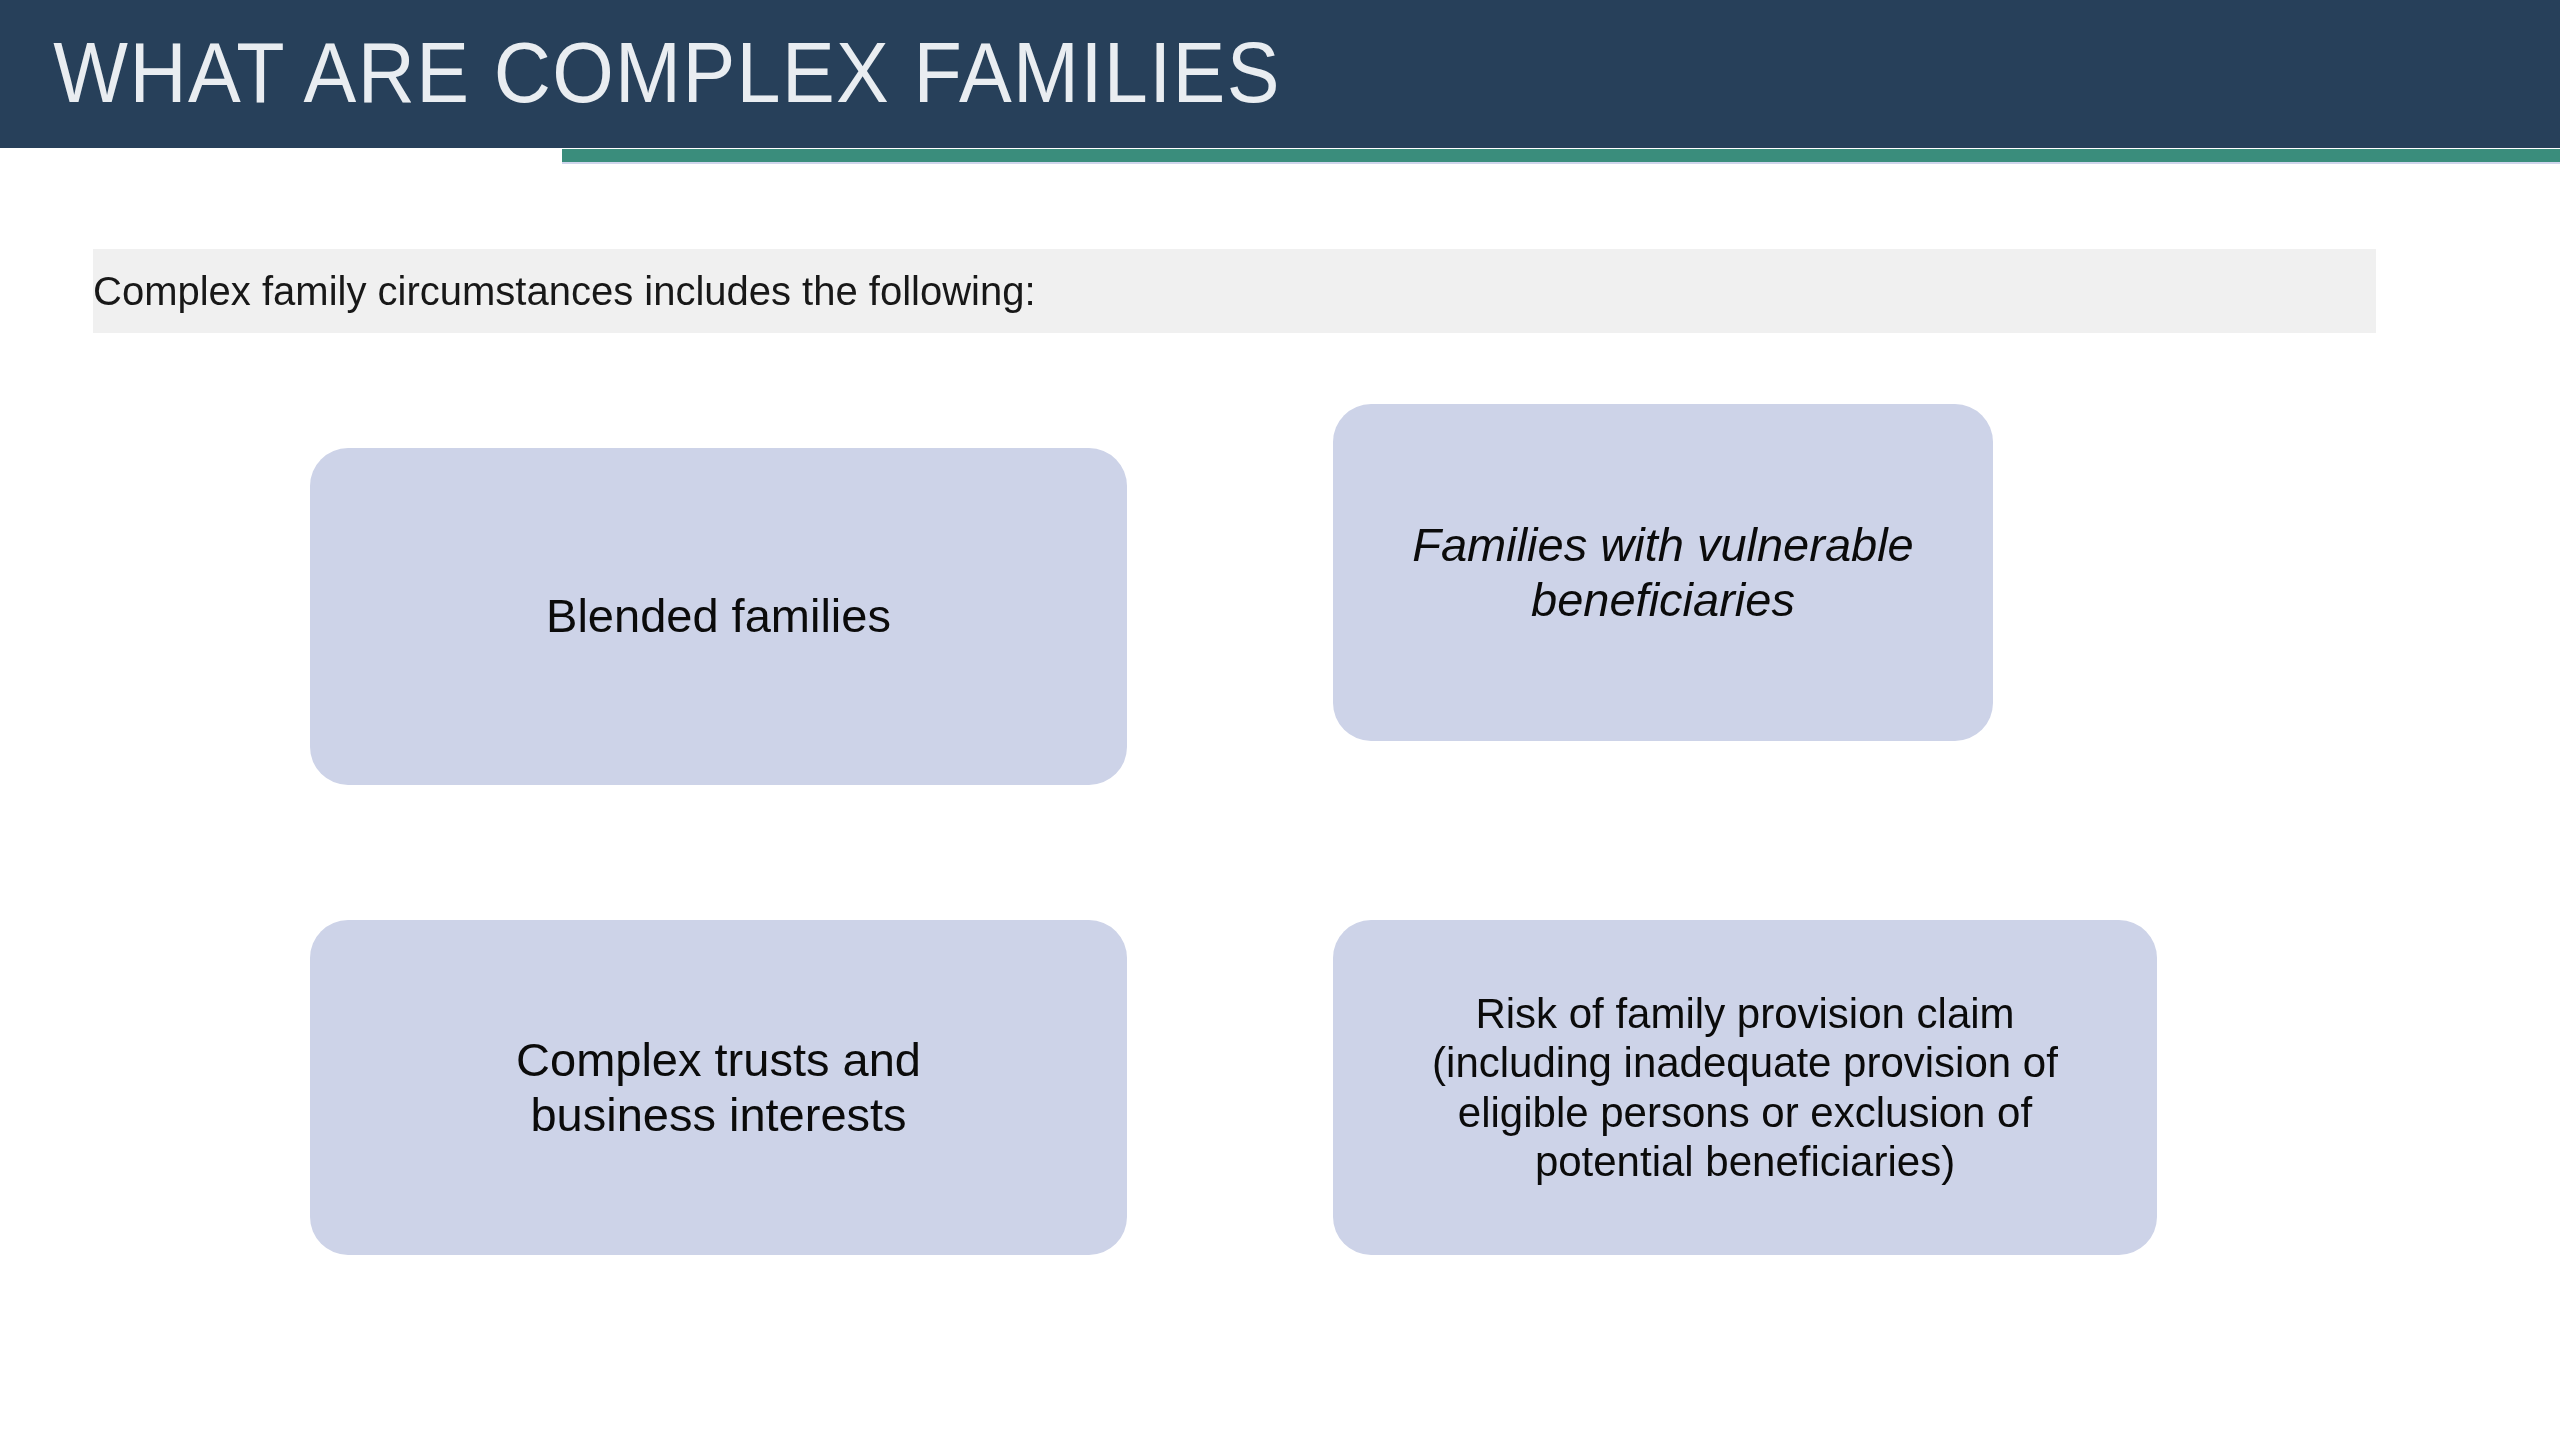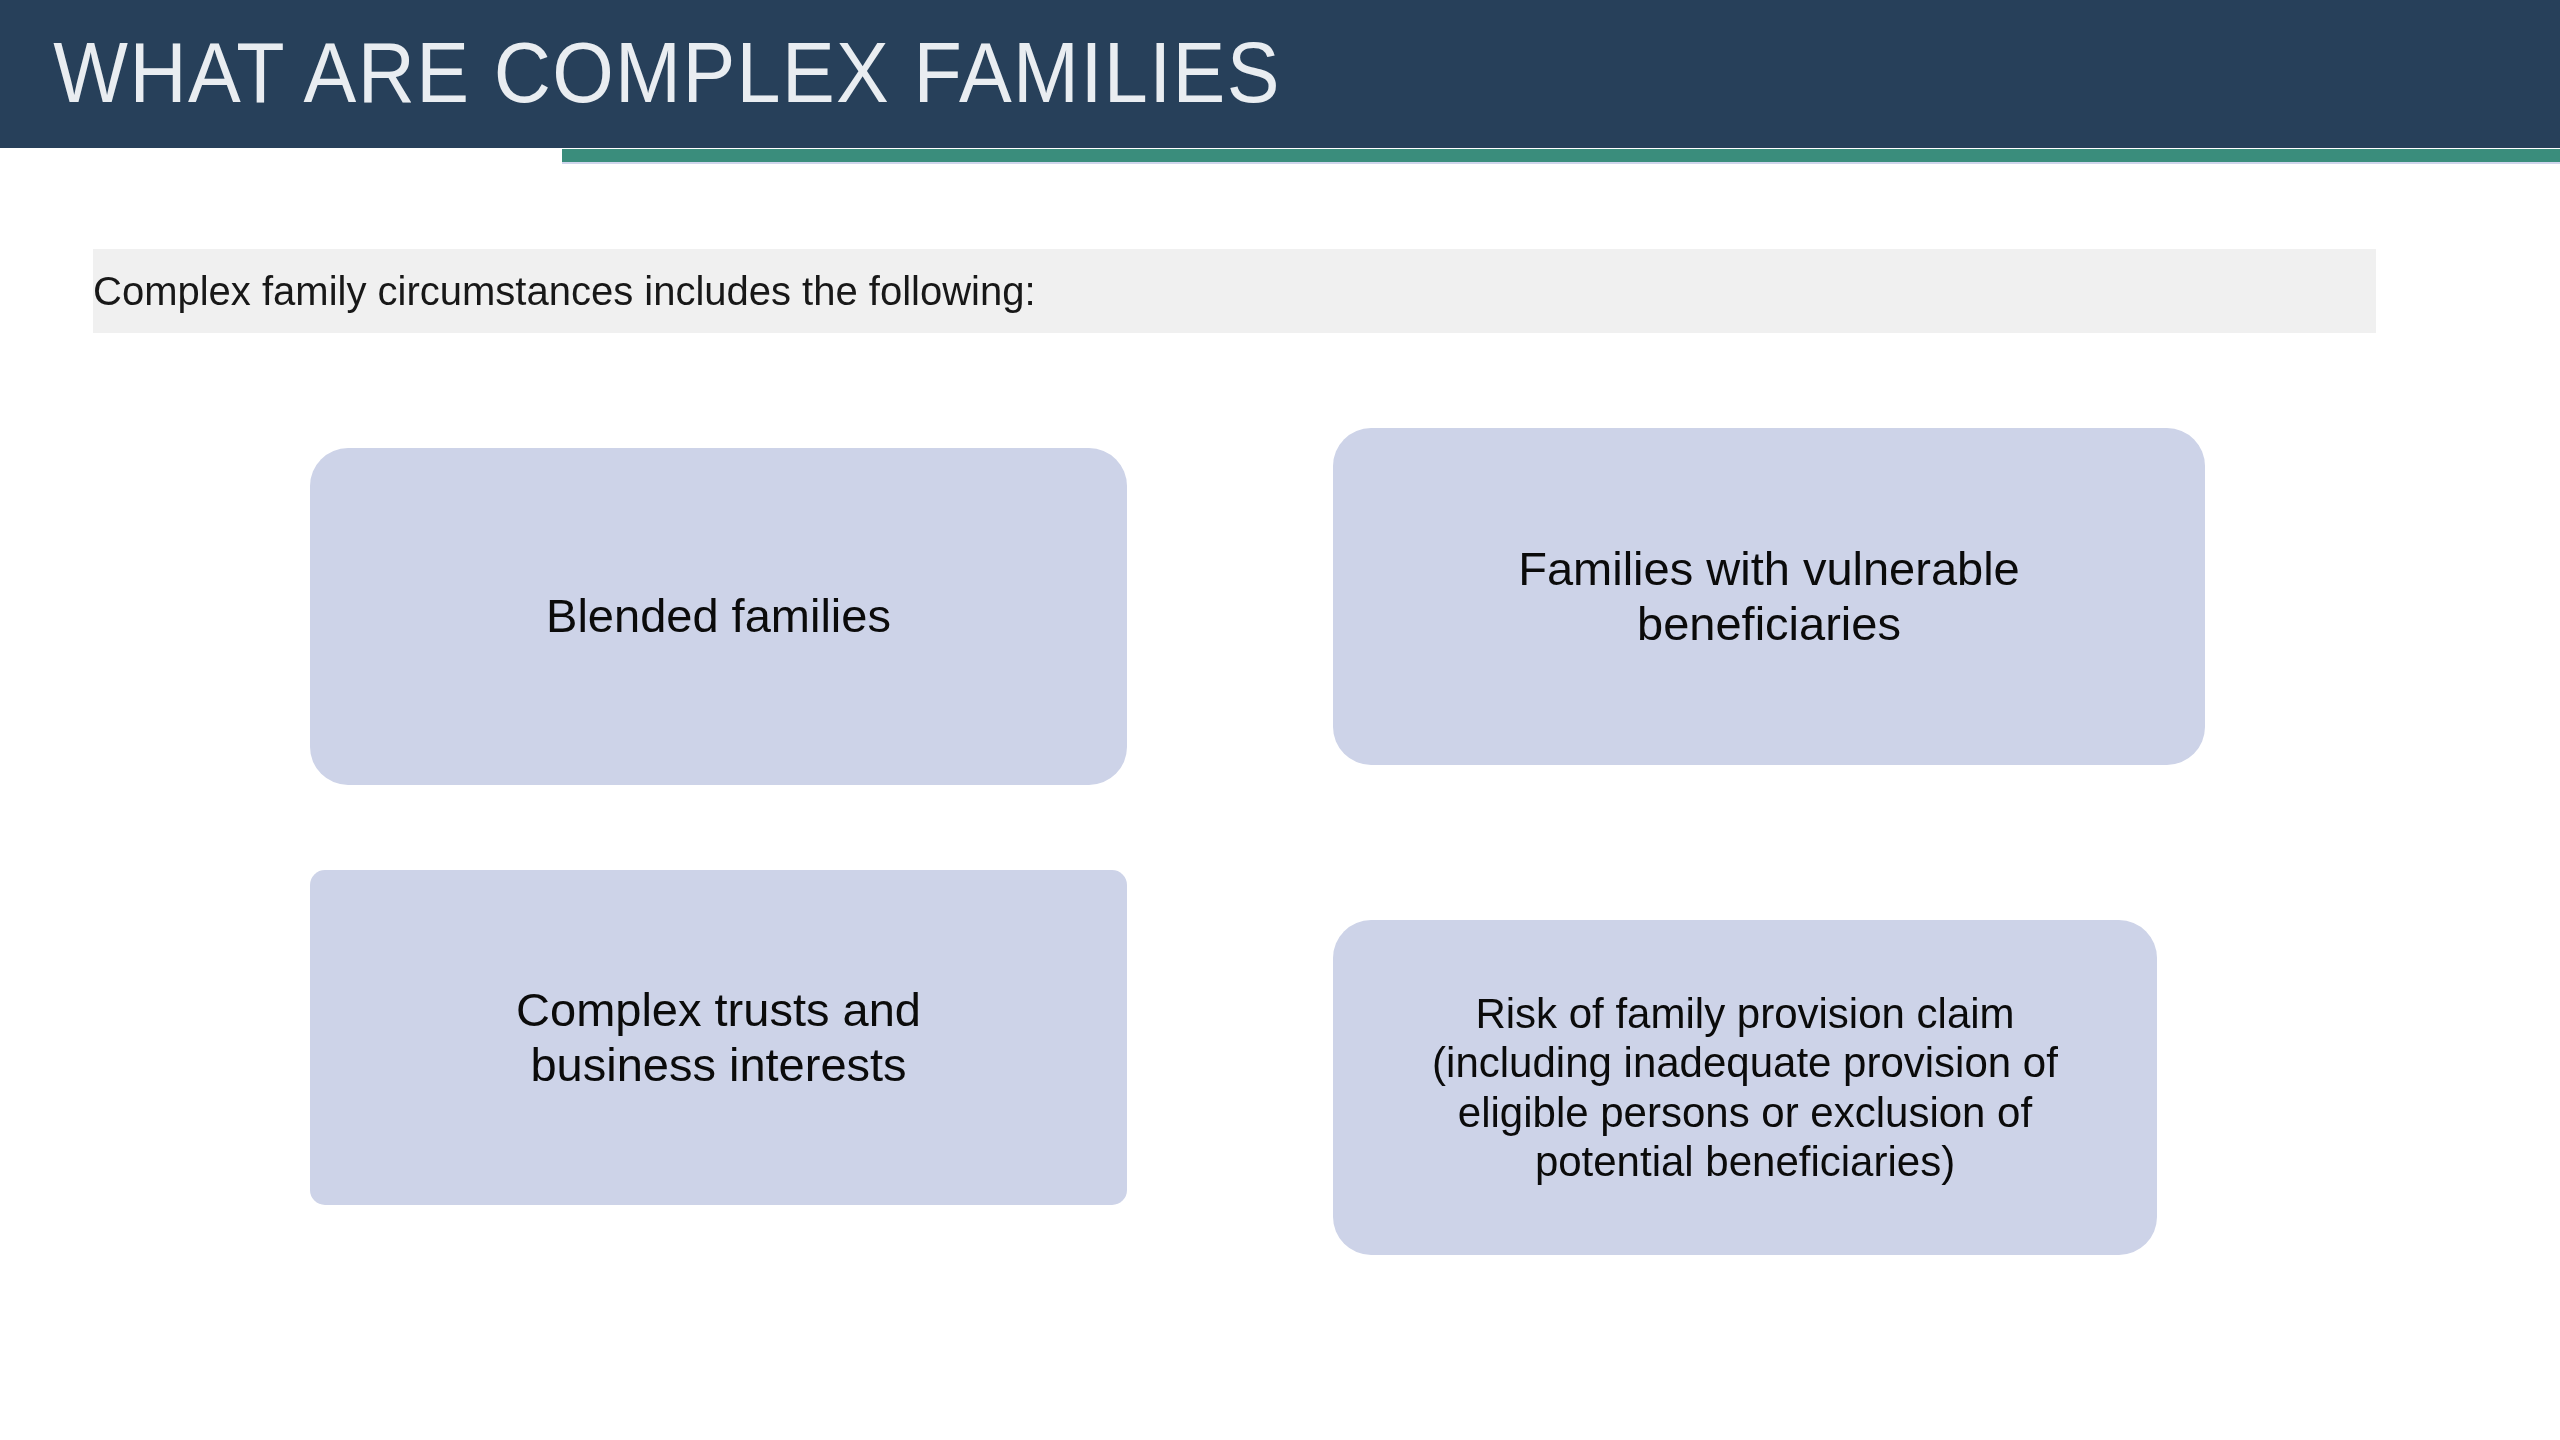--- a/index.html
+++ b/index.html
@@ -97,22 +97,22 @@
     text-align: center;
     width: 100%;
     white-space: pre-line;
   }
   .box-text.small {
     font-size: 42px;
     line-height: 1.17;
   }
 
   .box-1 { left: 310px;  top: 428px;  width: 817px; height: 337px; margin-top: 20px; }
-  .box-2 { left: 1333px; top: 428px;  width: 872px; height: 337px; }
-  .box-3 { left: 310px;  top: 870px;  width: 817px; height: 335px; border-radius: 15px; }
+  .box-2 { left: 1333px; top: 404px;  width: 660px; height: 337px; font-style: italic; }
+  .box-3 { left: 310px;  top: 920px;  width: 817px; height: 335px; }
   .box-4 { left: 1333px; top: 920px;  width: 824px; height: 335px; align-items: center; }
 </style>
 </head>
 <body>
 
 <div class="slide">
 
   <div class="header-band">
     <div class="slide-title">WHAT ARE COMPLEX FAMILIES</div>
   </div>

